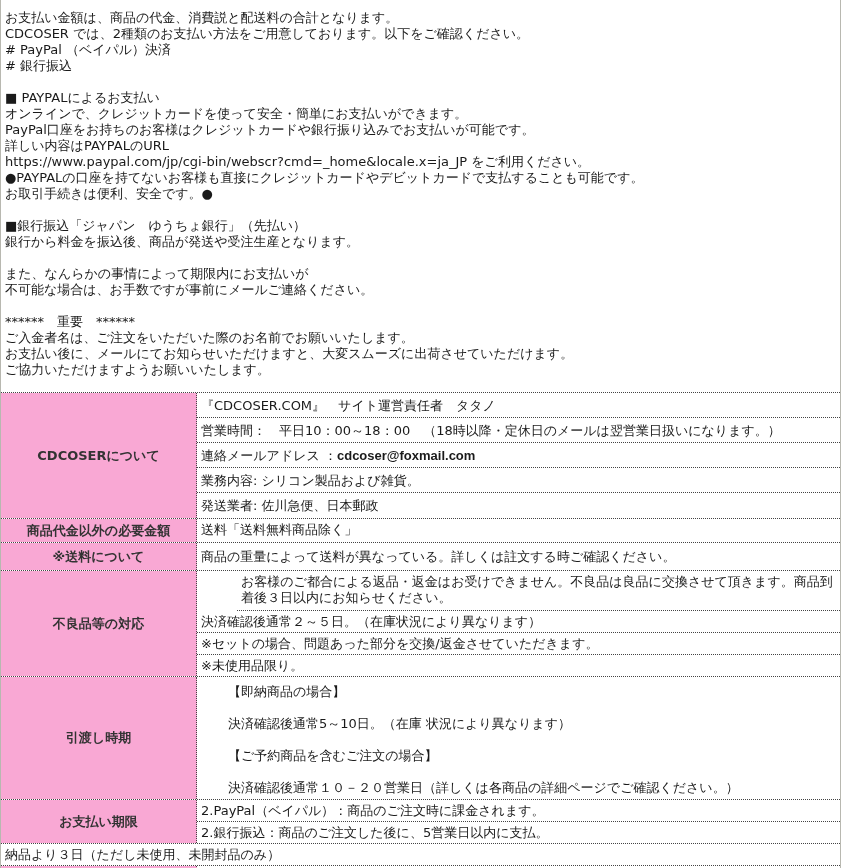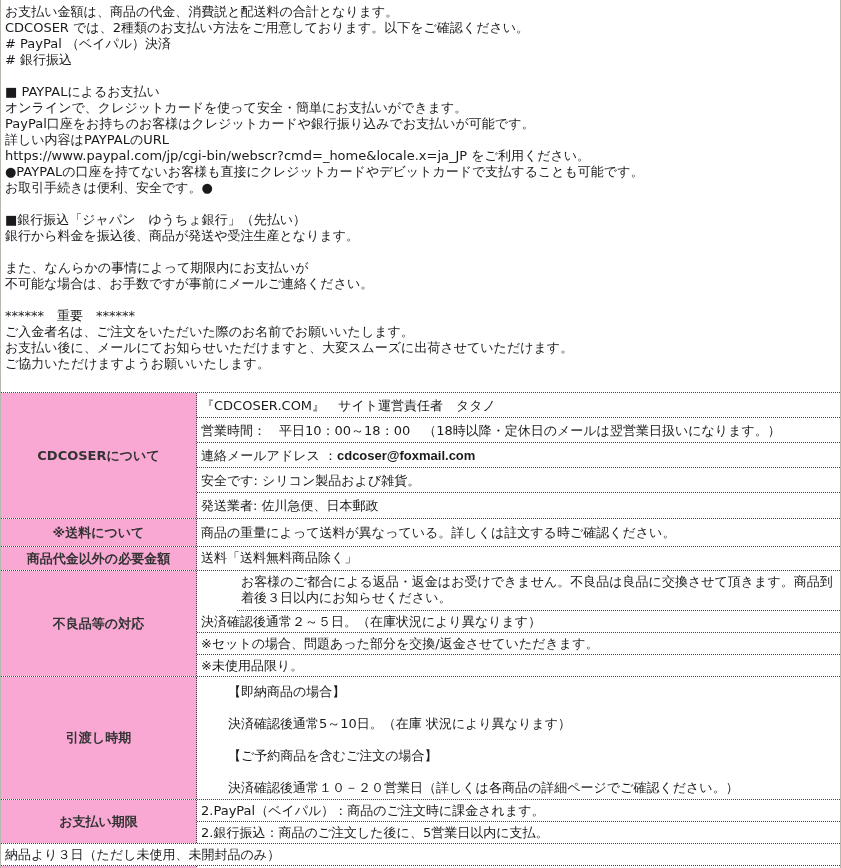--- a/index.html
+++ b/index.html
@@ -51,21 +51,21 @@
   .cell {
     padding: 3px 4px 2px 4px;
     line-height: 16px;
     white-space: pre-line;
     border-bottom: 1px dotted #444;
     box-sizing: border-box;
     word-break: break-all;
   }
   .content .cell:last-child { border-bottom: none; }
 
-  .r1-cell { min-height: 392px; padding-top: 4px; }
+  .r1-cell { min-height: 392px; padding-top: 10px; }
   .r2-cell { min-height: 25px; padding-top: 5px; }
   .r3-cell { min-height: 23px; }
   .r4-cell { min-height: 27px; padding-top: 6px; }
   .r5-cell1 { min-height: 40px; margin-left: 40px; }
   .r6-cell { min-height: 122px; padding-top: 7px; margin-left: 27px; }
   .r8-cell { min-height: 21px; }
 
   .email {
     font-family: Liberation Sans, sans-serif;
     font-weight: bold;
@@ -105,36 +105,36 @@
 ご協力いただけますようお願いいたします。</div>
       </div>
     </div>
 
     <div class="row">
       <div class="hdr">CDCOSERについて</div>
       <div class="content">
         <div class="cell r2-cell">『CDCOSER.COM』　サイト運営責任者　タタノ</div>
         <div class="cell r2-cell">営業時間：　平日10：00～18：00　（18時以降・定休日のメールは翌営業日扱いになります。）</div>
         <div class="cell r2-cell"><span>連絡メールアドレス ：</span><span class="email">cdcoser@foxmail.com</span></div>
-        <div class="cell r2-cell">安全です: シリコン製品および雑貨。</div>
+        <div class="cell r2-cell">業務内容: シリコン製品および雑貨。</div>
         <div class="cell r2-cell">発送業者: 佐川急便、日本郵政</div>
+      </div>
+    </div>
+
+    <div class="row">
+      <div class="hdr">商品代金以外の必要金額</div>
+      <div class="content">
+        <div class="cell r3-cell">送料「送料無料商品除く」</div>
       </div>
     </div>
 
     <div class="row">
       <div class="hdr">※送料について</div>
       <div class="content">
         <div class="cell r4-cell">商品の重量によって送料が異なっている。詳しくは註文する時ご確認ください。</div>
-      </div>
-    </div>
-
-    <div class="row">
-      <div class="hdr">商品代金以外の必要金額</div>
-      <div class="content">
-        <div class="cell r3-cell">送料「送料無料商品除く」</div>
       </div>
     </div>
 
     <div class="row">
       <div class="hdr">不良品等の対応</div>
       <div class="content">
         <div class="cell r5-cell1">お客様のご都合による返品・返金はお受けできません。不良品は良品に交換させて頂きます。商品到着後３日以内にお知らせください。</div>
         <div class="cell">決済確認後通常２～５日。（在庫状況により異なります）</div>
         <div class="cell">※セットの場合、問題あった部分を交換/返金させていただきます。</div>
         <div class="cell">※未使用品限り。</div>

